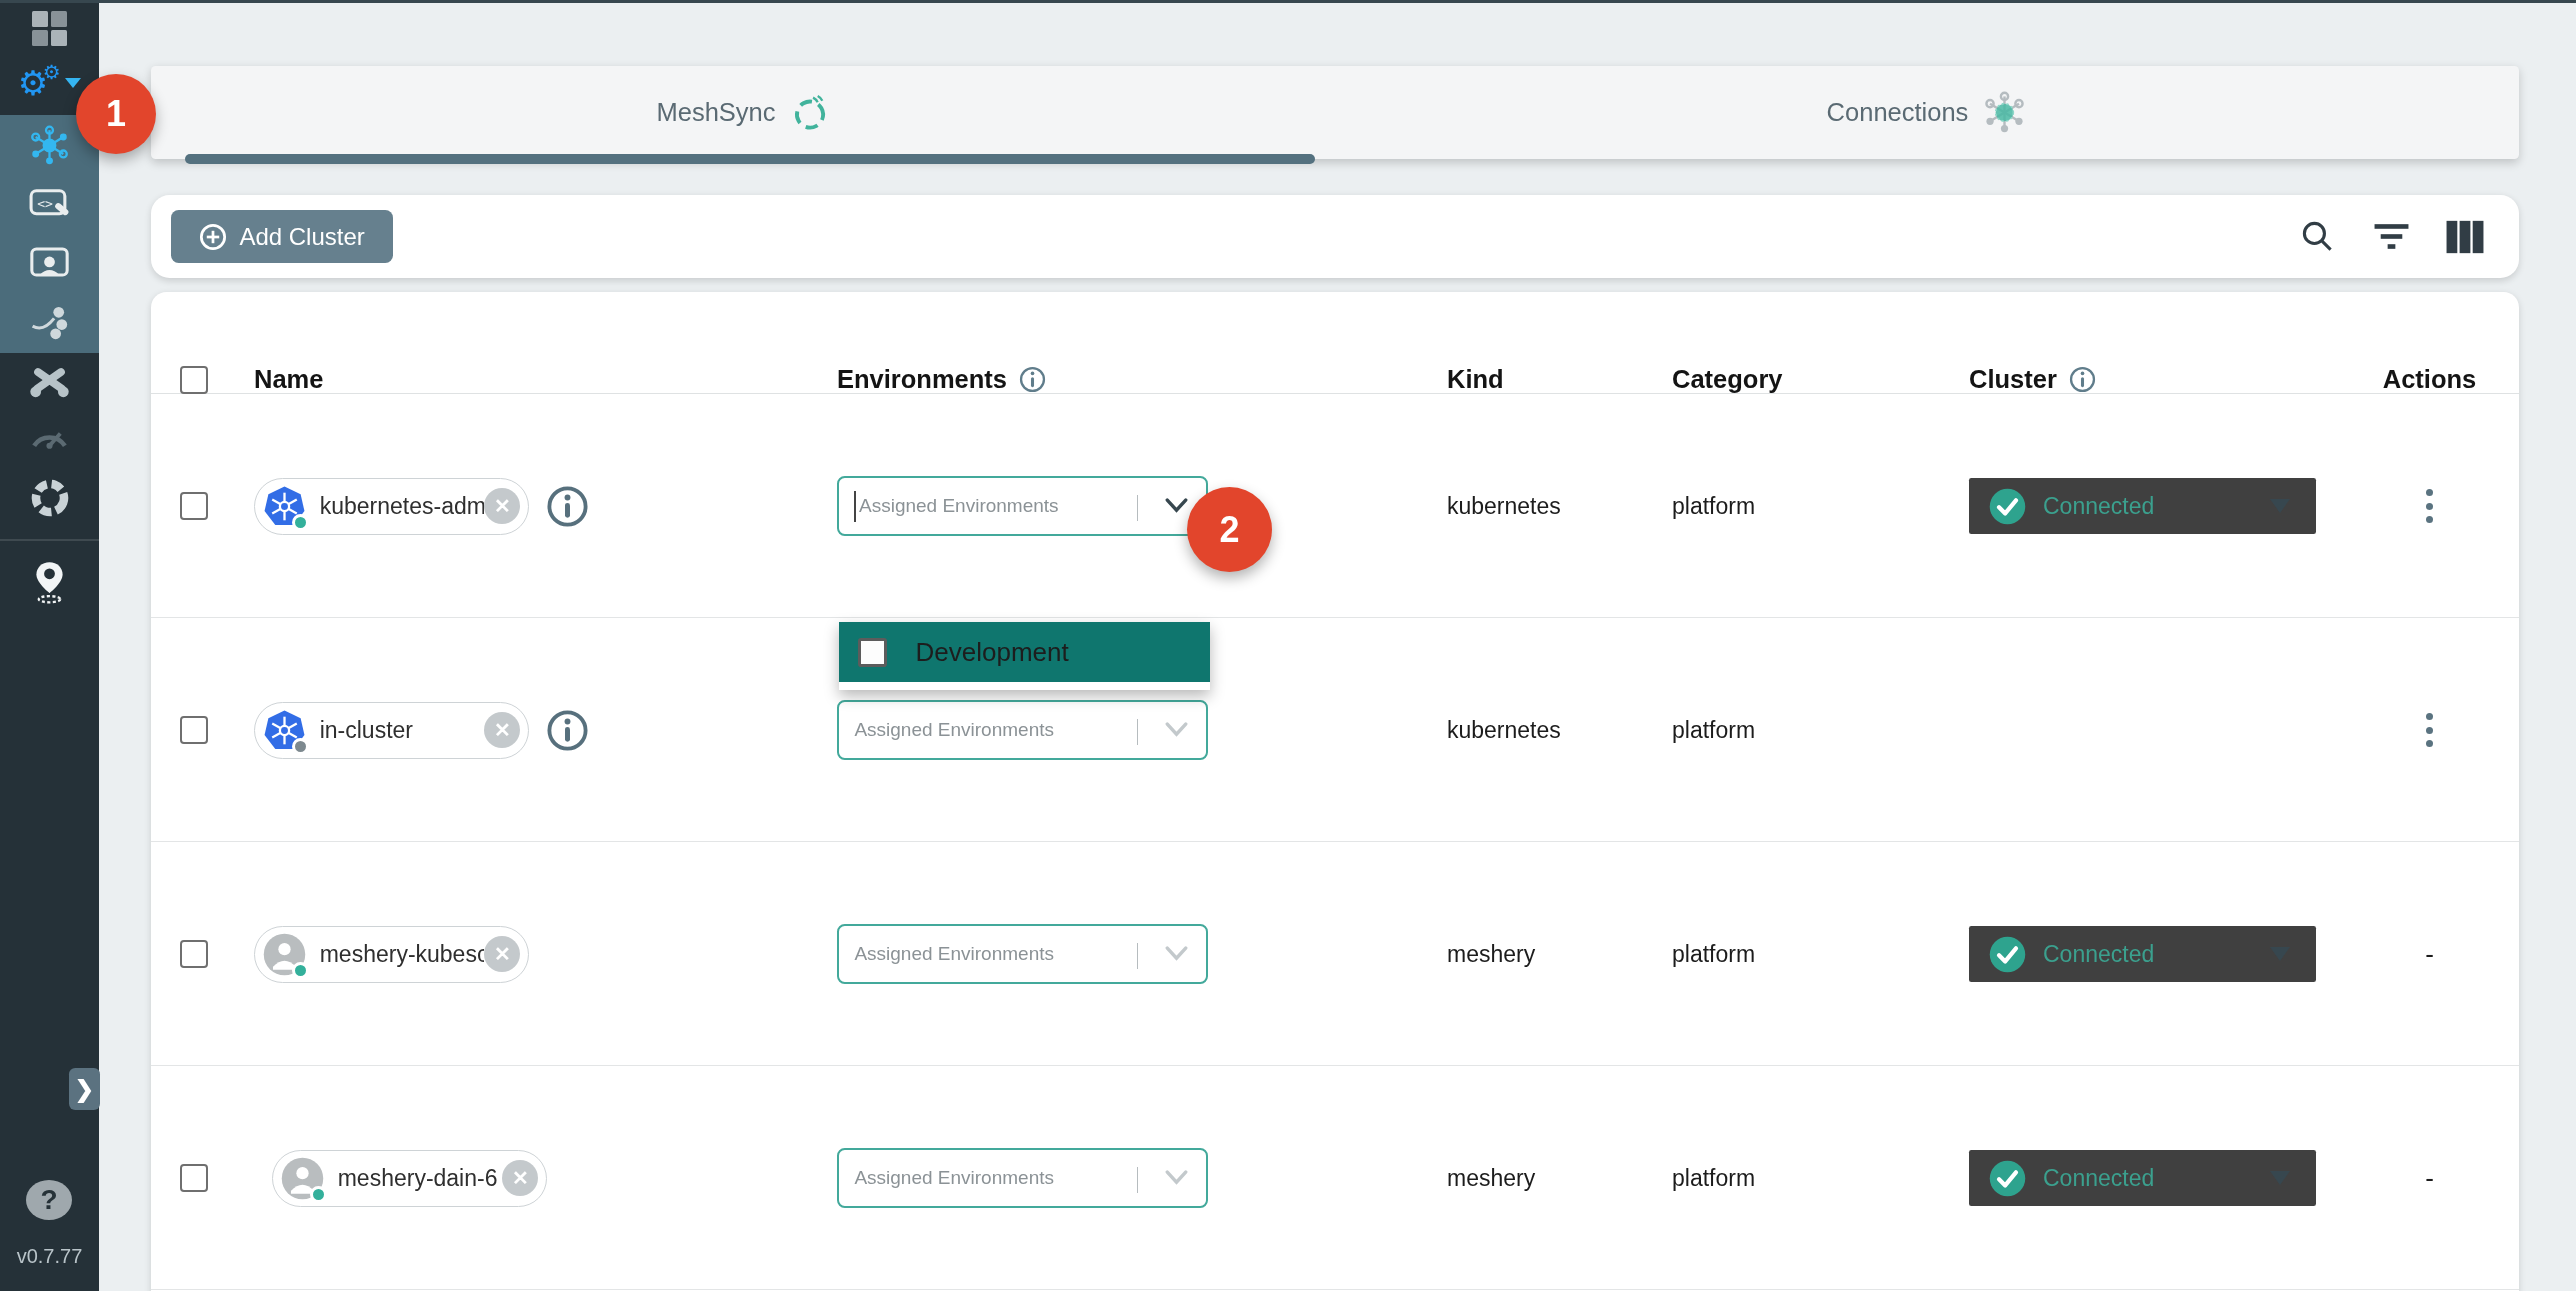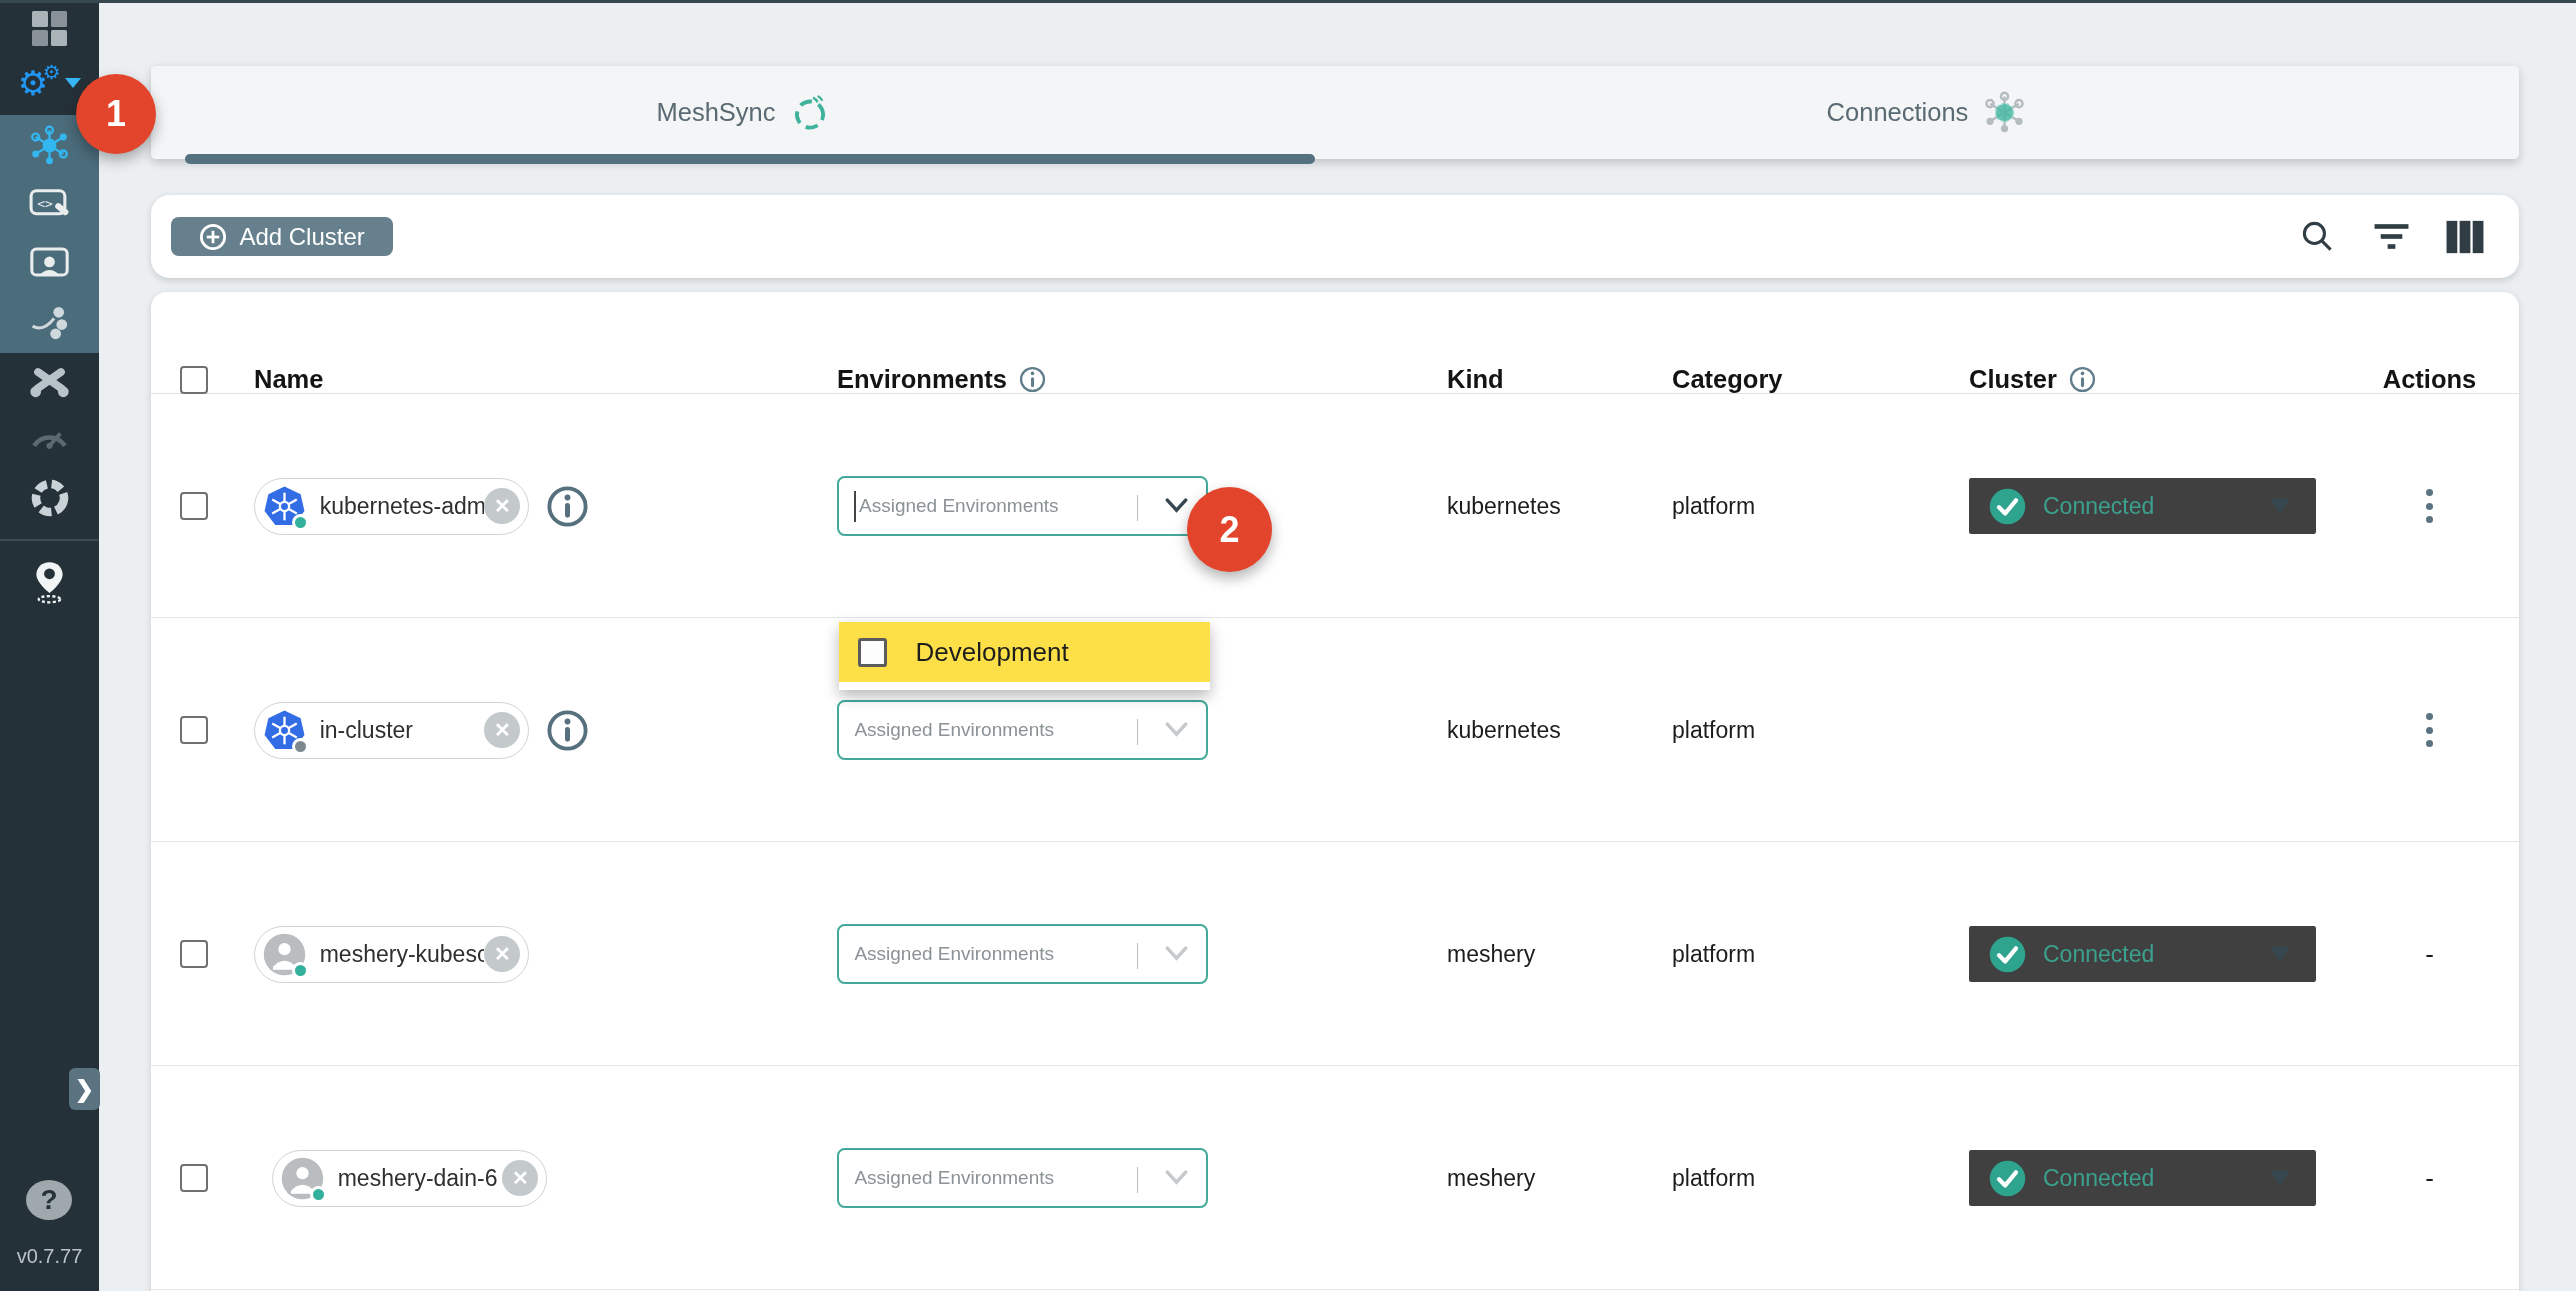--- a/index.html
+++ b/index.html
@@ -24,21 +24,21 @@
   .help-btn { position:absolute; left:26px; top:1180px; width:46px; height:40px; background:#9fa8ad; border-radius:50%; display:flex; align-items:center; justify-content:center; color:#263238; font-size:28px; font-weight:bold; cursor:pointer; }
   .version { position:absolute; left:0; top:1245px; width:99px; text-align:center; color:#b9c4c9; font-size:20px; }
 
   
   .tabcard { position:absolute; left:151px; top:66px; width:2368px; height:93px; background:#f4f5f6; border-radius:4.6px; box-shadow:0 3.9px 9.3px rgba(0,0,0,.18); display:flex; z-index:2; }
   .tab { flex:1; display:flex; align-items:center; justify-content:center; gap:14px; cursor:pointer; color:#5a6a73; font-size:25.5px; }
   .tab-indicator { position:absolute; left:34px; bottom:-5.4px; width:calc(50% - 54px); height:10.8px; background:#54717f; border-radius:5.4px; }
 
   
   .toolbar { position:absolute; left:151px; top:195px; width:2368px; height:83px; background:#fff; border-radius:18.5px; box-shadow:0 2.3px 7.7px rgba(0,0,0,.14); display:flex; align-items:center; z-index:2; }
-  .add-btn { margin-left:20px; height:39px; padding:0 28px; background:#66808e; border-radius:7.7px; border:none; color:#fff; font-size:24px; font-family:inherit; display:flex; align-items:center; gap:12.4px; cursor:pointer; }
+  .add-btn { margin-left:20px; height:53px; padding:0 28px; background:#66808e; border-radius:7.7px; border:none; color:#fff; font-size:24px; font-family:inherit; display:flex; align-items:center; gap:12.4px; cursor:pointer; }
   .tool-icons { margin-left:auto; margin-right:34px; display:flex; align-items:center; gap:34px; }
   .tool-icons .tbtn { width:40px; height:40px; display:flex; align-items:center; justify-content:center; cursor:pointer; }
 
   
   .tablecard { position:absolute; left:151px; top:292px; width:2368px; height:1019px; background:#fff; border-radius:15.4px 15.4px 0 0; box-shadow:0 2.3px 7.7px rgba(0,0,0,.14); z-index:1; }
   .thead { position:relative; height:102px; border-bottom:1.5px solid #dfe2e3; }
   .th { position:absolute; top:0; height:102px; display:flex; align-items:flex-end; gap:10.8px; font-size:25.5px; font-weight:bold; color:#141414; }
   .trow { position:relative; height:224px; border-bottom:1.5px solid #e3e5e6; }
   .cell { position:absolute; top:0; height:224px; display:flex; align-items:center; }
 
@@ -56,21 +56,21 @@
   .env-select { position:relative; width:371px; height:60px; border:2.3px solid #43a99b; border-radius:7.7px; background:#fff; display:flex; align-items:center; padding-left:15.4px; cursor:text; }
   .env-ph { font-size:19px; color:#8b9296; }
   .env-cursor { width:1.5px; height:31px; background:#444; margin-right:3.1px; display:none; }
   .env-select.focused .env-cursor { display:block; }
   .env-div { position:absolute; right:68px; top:17px; width:1.5px; height:26px; background:#b6bcbf; }
   .env-caret { position:absolute; right:18.5px; top:18.5px; }
   .env-caret svg { stroke:#c3c9cc; }
   .env-select.focused .env-caret svg { stroke:#37474f; }
 
   .dropdown { position:absolute; left:0; top:144px; width:371px; background:#fff; box-shadow:0 6.2px 14px rgba(0,0,0,.28); padding-bottom:7.7px; z-index:20; }
-  .dd-item { height:60px; background:#fde047; display:flex; align-items:center; padding-left:18.5px; cursor:pointer; }
+  .dd-item { height:60px; background:#0f766e; display:flex; align-items:center; padding-left:18.5px; cursor:pointer; }
   .dd-check { width:29px; height:29px; border:3.1px solid #5c5c5c; border-radius:3.1px; background:#fdfdfd; }
   .dd-label { margin-left:29px; font-size:26px; color:#1d1d1d; }
 
   .plaintext { font-size:23px; color:#1c1c1c; }
 
   .badge { position:relative; width:347px; height:56px; display:flex; align-items:center; padding-left:20px; gap:17px; border-radius:2.3px; cursor:pointer; }
   .badge.connected { background:#404040; }
   .badge.connected .badge-label { color:#3ba08e; }
   .badge.not-found { background:#e1e1e1; }
   .badge.not-found .badge-label { color:#262626; }

